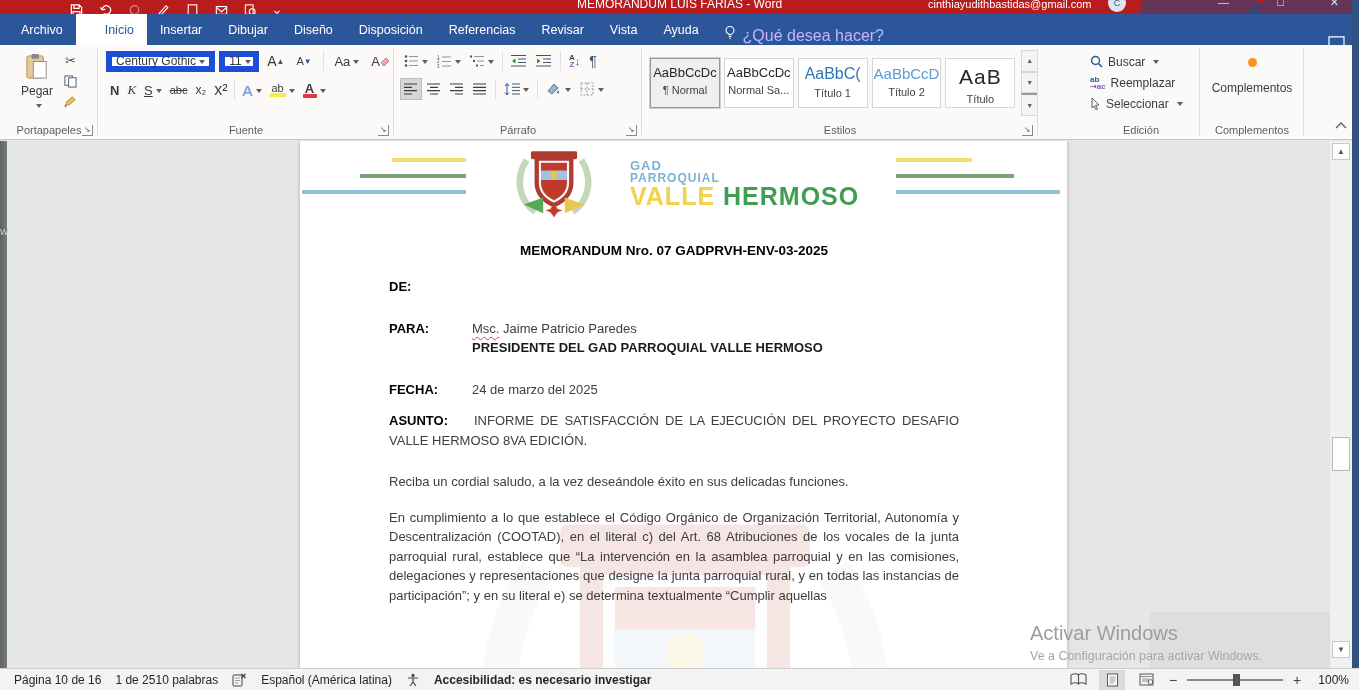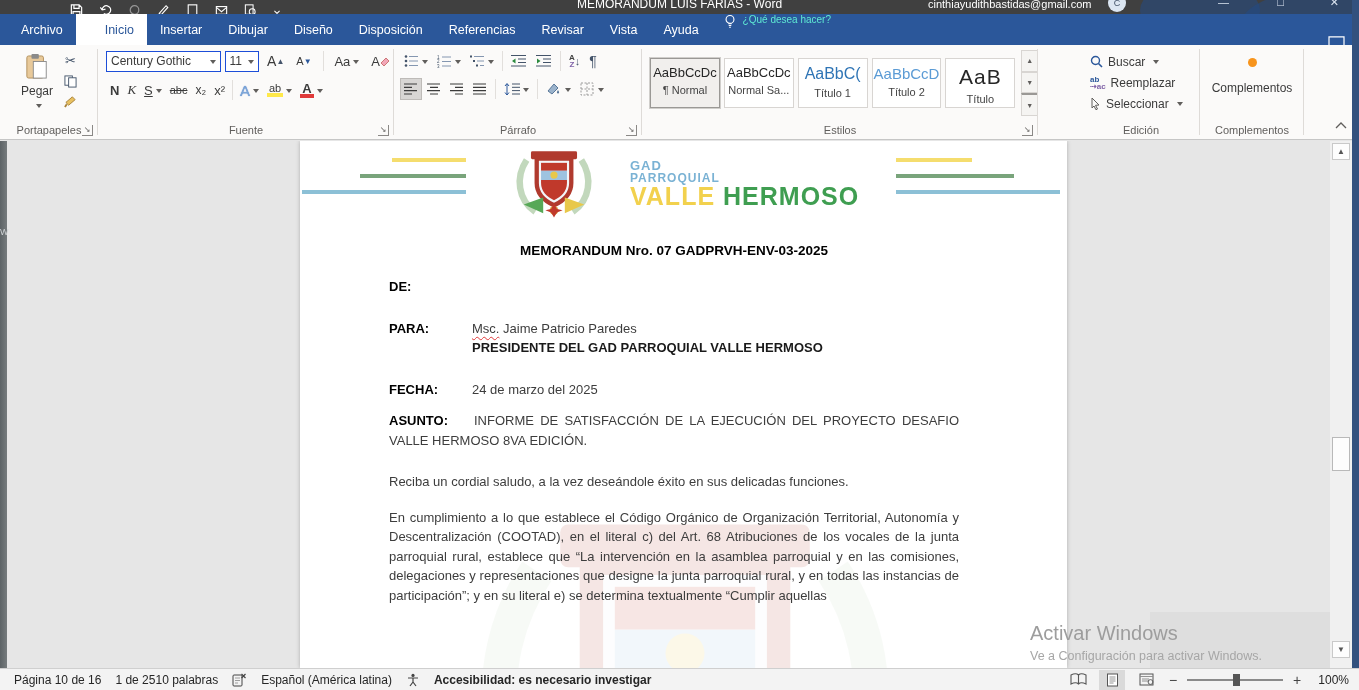--- a/index.html
+++ b/index.html
@@ -1,33 +1,33 @@
 <!DOCTYPE html>
 <html><head>
 <meta charset="utf-8">
 <style>
   * { margin:0; padding:0; box-sizing:border-box; }
   html,body { width:1359px; height:690px; overflow:hidden; }
   body { font-family:"Liberation Sans", sans-serif; position:relative; background:#e6e6e6; }
 
   
-  #titlebar { position:absolute; left:0; top:0; width:1359px; height:14px; background:#404040; overflow:hidden; }
+  #titlebar { position:absolute; left:0; top:0; width:1359px; height:14px; background:#b91c1c; overflow:hidden; }
   .tb-blob { position:absolute; background:#234a85; border-radius:50%; opacity:.55; }
   #qat { position:absolute; left:70px; top:2px; display:flex; gap:16px; align-items:flex-end; color:#fff; }
   .qat-ic { width:13px; height:12px; display:inline-block; }
   #win-title { position:absolute; left:0; right:0; top:-3px; text-align:center; color:#fff; font-size:12px; }
   #account-email { position:absolute; left:928px; top:-2px; color:#fff; font-size:11px; }
   #avatar { position:absolute; left:1108px; top:-6px; width:18px; height:18px; border-radius:50%; background:#dce6f2; color:#44546a; font-size:9px; text-align:center; line-height:18px; }
   .win-ctl { position:absolute; top:-4px; color:#dbe4f0; font-size:11px; }
 
   
   #tabrow { position:absolute; left:0; top:14px; width:1359px; height:31px; background:#2b579a; display:flex; align-items:stretch; overflow:hidden; }
   .tab { color:#fff; font-size:12.5px; padding:0 13px; display:flex; align-items:center; cursor:default; }
   .tab.active { background:#fff; color:#2b579a;padding-left:29px; }
-  #tellme { display:flex; align-items:flex-start; gap:7px; color:#5eead4; font-size:10px; padding-left:12px; }
+  #tellme { display:flex; align-items:flex-end; gap:7px; color:#c4b5fd; font-size:16px; padding-left:12px; }
   #comment-ic { position:absolute; right:14px; top:22px; }
 
   
   #ribbon { position:absolute; left:0; top:45px; width:1359px; height:95px; background:#fbfaf9; border-bottom:1px solid #c6c6c6; display:flex; }
   .rgroup { position:relative; height:100%; padding-top:5px; }
   .rgroup:after { content:""; position:absolute; right:0; top:4px; bottom:4px; width:1px; background:#dedbd8; }
   .glabel { position:absolute; bottom:3px; left:0; right:0; text-align:center; font-size:11px; color:#605e5c; }
   .launcher { position:absolute; bottom:3px; right:5px; width:11px; height:11px; border:1px solid #8a8886; border-top:none; border-left:none; font-size:8px; color:#605e5c; line-height:9px; text-align:center; }
   .ic { display:inline-flex; align-items:center; justify-content:center; color:#3b3b3b; }
   .caret { display:inline-block; width:0; height:0; border:3px solid transparent; border-top:4px solid #605e5c; margin-left:3px; position:relative; top:2px; }
@@ -36,21 +36,21 @@
   .minisep { width:1px; background:#e2dfdc; height:20px; margin:0 3px; align-self:center; }
   .row { display:flex; align-items:center; }
 
   
   #grp-clipboard { width:98px; }
   #paste-btn { position:absolute; left:14px; top:8px; width:46px; text-align:center; font-size:12px; color:#3b3b3b; }
   #clip-col { position:absolute; left:64px; top:8px; display:flex; flex-direction:column; gap:7px; }
 
   
   #grp-font { width:296px; padding-left:8px; }
-  .combo { background:#fff; border:1px solid #1d4ed8; height:21px; font-size:12px; color:#3b3b3b; display:flex; align-items:center; padding:0 4px; justify-content:space-between; }
+  .combo { background:#fff; border:6px solid #1d4ed8; height:21px; font-size:12px; color:#3b3b3b; display:flex; align-items:center; padding:0 4px; justify-content:space-between; }
   .fmt { font-size:13px; color:#3b3b3b; }
 
   
   #grp-par { width:248px; padding-left:6px; }
 
   
   #grp-styles { width:396px; padding-left:8px; }
   .stylecard { width:71px; height:50px; background:#fff; border:1px solid #d8d5d2; margin-right:4px; text-align:center; padding-top:6px; }
   .stylecard.sel { background:#f1efed; border:1px solid #9a9895; box-shadow:0 0 0 1px #d0cecb; }
   .sc-prev { font-size:13px; color:#262626; white-space:nowrap; overflow:hidden; }
@@ -276,21 +276,21 @@
           <span class="fmt" style="text-decoration:underline">S</span>
           <span class="caret"></span>
         </span>
       <span class="btn">
           <span class="fmt" style="text-decoration:line-through;font-size:11px">abc</span>
         </span>
       <span class="btn">
           <span class="fmt" style="font-size:12px">x₂</span>
         </span>
       <span class="btn">
-          <span class="fmt" style="font-size:13px">x²</span>
+          <span class="fmt" style="font-size:16px">x²</span>
         </span>
       <span class="minisep"></span>
       <span class="btn">
           <span class="fmt" style="color:#7da7d8;font-size:15px;text-shadow:0 0 1px #4472c4">A</span>
           <span class="caret"></span>
         </span>
       <span class="btn">
           <span style="display:inline-block;text-align:center">
             <span class="fmt" style="font-size:11px;display:block;line-height:10px">ab</span>
             <span style="display:block;width:16px;height:4px;background:#ffe94a"></span>

